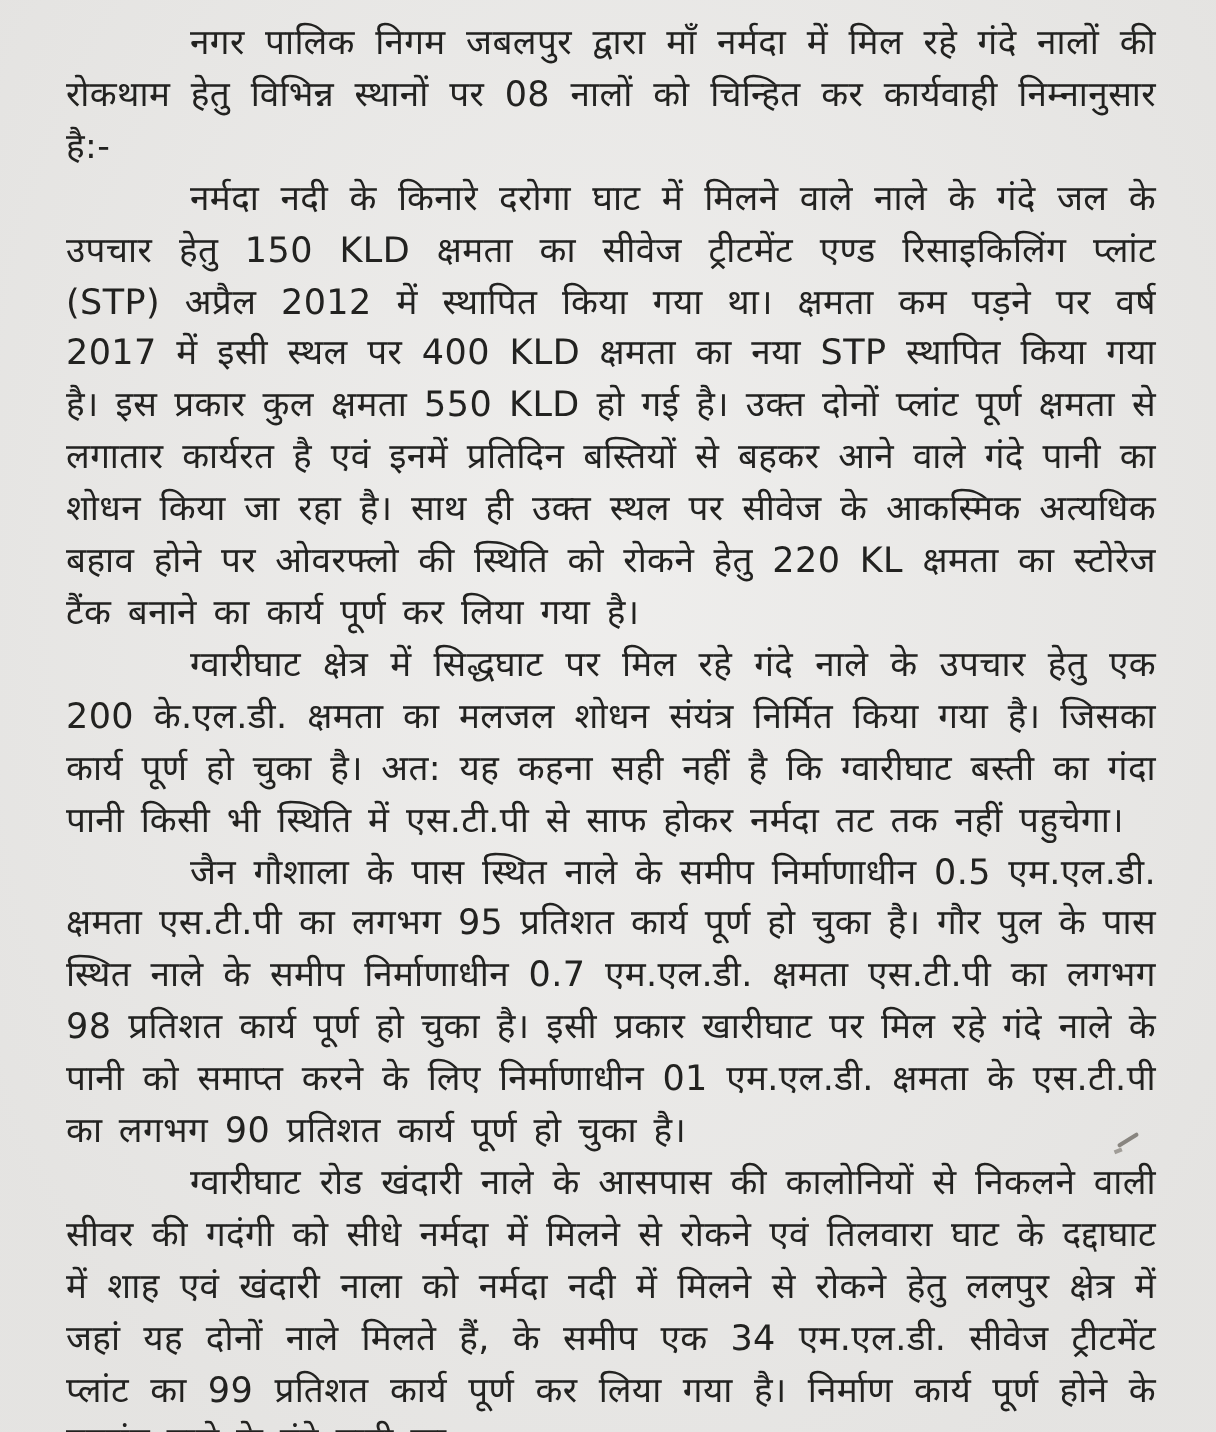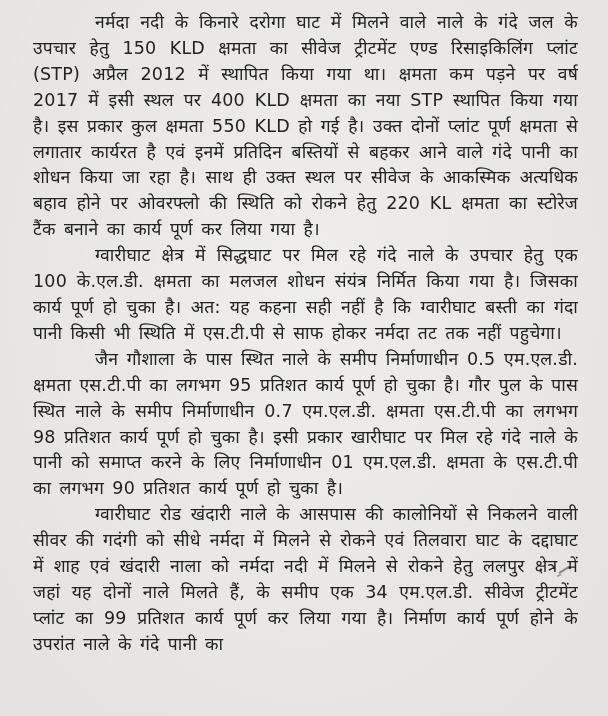--- a/index.html
+++ b/index.html
@@ -56,19 +56,20 @@
     width:4px; height:1.5px;
     background:#8a867f;
     transform: rotate(10deg);
   }
 </style>
 </head>
 <body>
 
 <div class="page">
   <div class="doc-body">
+    <p>नगर पालिक निगम जबलपुर द्वारा माँ नर्मदा में मिल रहे गंदे नालों की रोकथाम हेतु विभिन्न स्थानों पर 08 नालों को चिन्हित कर कार्यवाही निम्नानुसार है:-</p>
     <p>नर्मदा नदी के किनारे दरोगा घाट में मिलने वाले नाले के गंदे जल के उपचार हेतु 150 KLD क्षमता का सीवेज ट्रीटमेंट एण्ड रिसाइकिलिंग प्लांट (STP) अप्रैल 2012 में स्थापित किया गया था। क्षमता कम पड़ने पर वर्ष 2017 में इसी स्थल पर 400 KLD क्षमता का नया STP स्थापित किया गया है। इस प्रकार कुल क्षमता 550 KLD हो गई है। उक्त दोनों प्लांट पूर्ण क्षमता से लगातार कार्यरत है एवं इनमें प्रतिदिन बस्तियों से बहकर आने वाले गंदे पानी का शोधन किया जा रहा है। साथ ही उक्त स्थल पर सीवेज के आकस्मिक अत्यधिक बहाव होने पर ओवरफ्लो की स्थिति को रोकने हेतु 220 KL क्षमता का स्टोरेज टैंक बनाने का कार्य पूर्ण कर लिया गया है।</p>
-    <p>ग्वारीघाट क्षेत्र में सिद्धघाट पर मिल रहे गंदे नाले के उपचार हेतु एक 100 के.एल.डी. क्षमता का मलजल शोधन संयंत्र निर्मित किया गया है। जिसका कार्य पूर्ण हो चुका है। अत: यह कहना सही नहीं है कि ग्वारीघाट बस्ती का गंदा पानी किसी भी स्थिति में एस.टी.पी से साफ होकर नर्मदा तट तक नहीं पहुचेगा।</p>
+    <p>ग्वारीघाट क्षेत्र में सिद्धघाट पर मिल रहे गंदे नाले के उपचार हेतु एक 200 के.एल.डी. क्षमता का मलजल शोधन संयंत्र निर्मित किया गया है। जिसका कार्य पूर्ण हो चुका है। अत: यह कहना सही नहीं है कि ग्वारीघाट बस्ती का गंदा पानी किसी भी स्थिति में एस.टी.पी से साफ होकर नर्मदा तट तक नहीं पहुचेगा।</p>
     <p>जैन गौशाला के पास स्थित नाले के समीप निर्माणाधीन 0.5 एम.एल.डी. क्षमता एस.टी.पी का लगभग 95 प्रतिशत कार्य पूर्ण हो चुका है। गौर पुल के पास स्थित नाले के समीप निर्माणाधीन 0.7 एम.एल.डी. क्षमता एस.टी.पी का लगभग 98 प्रतिशत कार्य पूर्ण हो चुका है। इसी प्रकार खारीघाट पर मिल रहे गंदे नाले के पानी को समाप्त करने के लिए निर्माणाधीन 01 एम.एल.डी. क्षमता के एस.टी.पी का लगभग 90 प्रतिशत कार्य पूर्ण हो चुका है।</p>
     <p>ग्वारीघाट रोड खंदारी नाले के आसपास की कालोनियों से निकलने वाली सीवर की गदंगी को सीधे नर्मदा में मिलने से रोकने एवं तिलवारा घाट के दद्दाघाट में शाह एवं खंदारी नाला को नर्मदा नदी में मिलने से रोकने हेतु ललपुर क्षेत्र में जहां यह दोनों नाले मिलते हैं, के समीप एक 34 एम.एल.डी. सीवेज ट्रीटमेंट प्लांट का 99 प्रतिशत कार्य पूर्ण कर लिया गया है। निर्माण कार्य पूर्ण होने के उपरांत नाले के गंदे पानी का</p>
   </div>
   <span class="scan-mark"></span>
 </div>
 
 </body></html>

